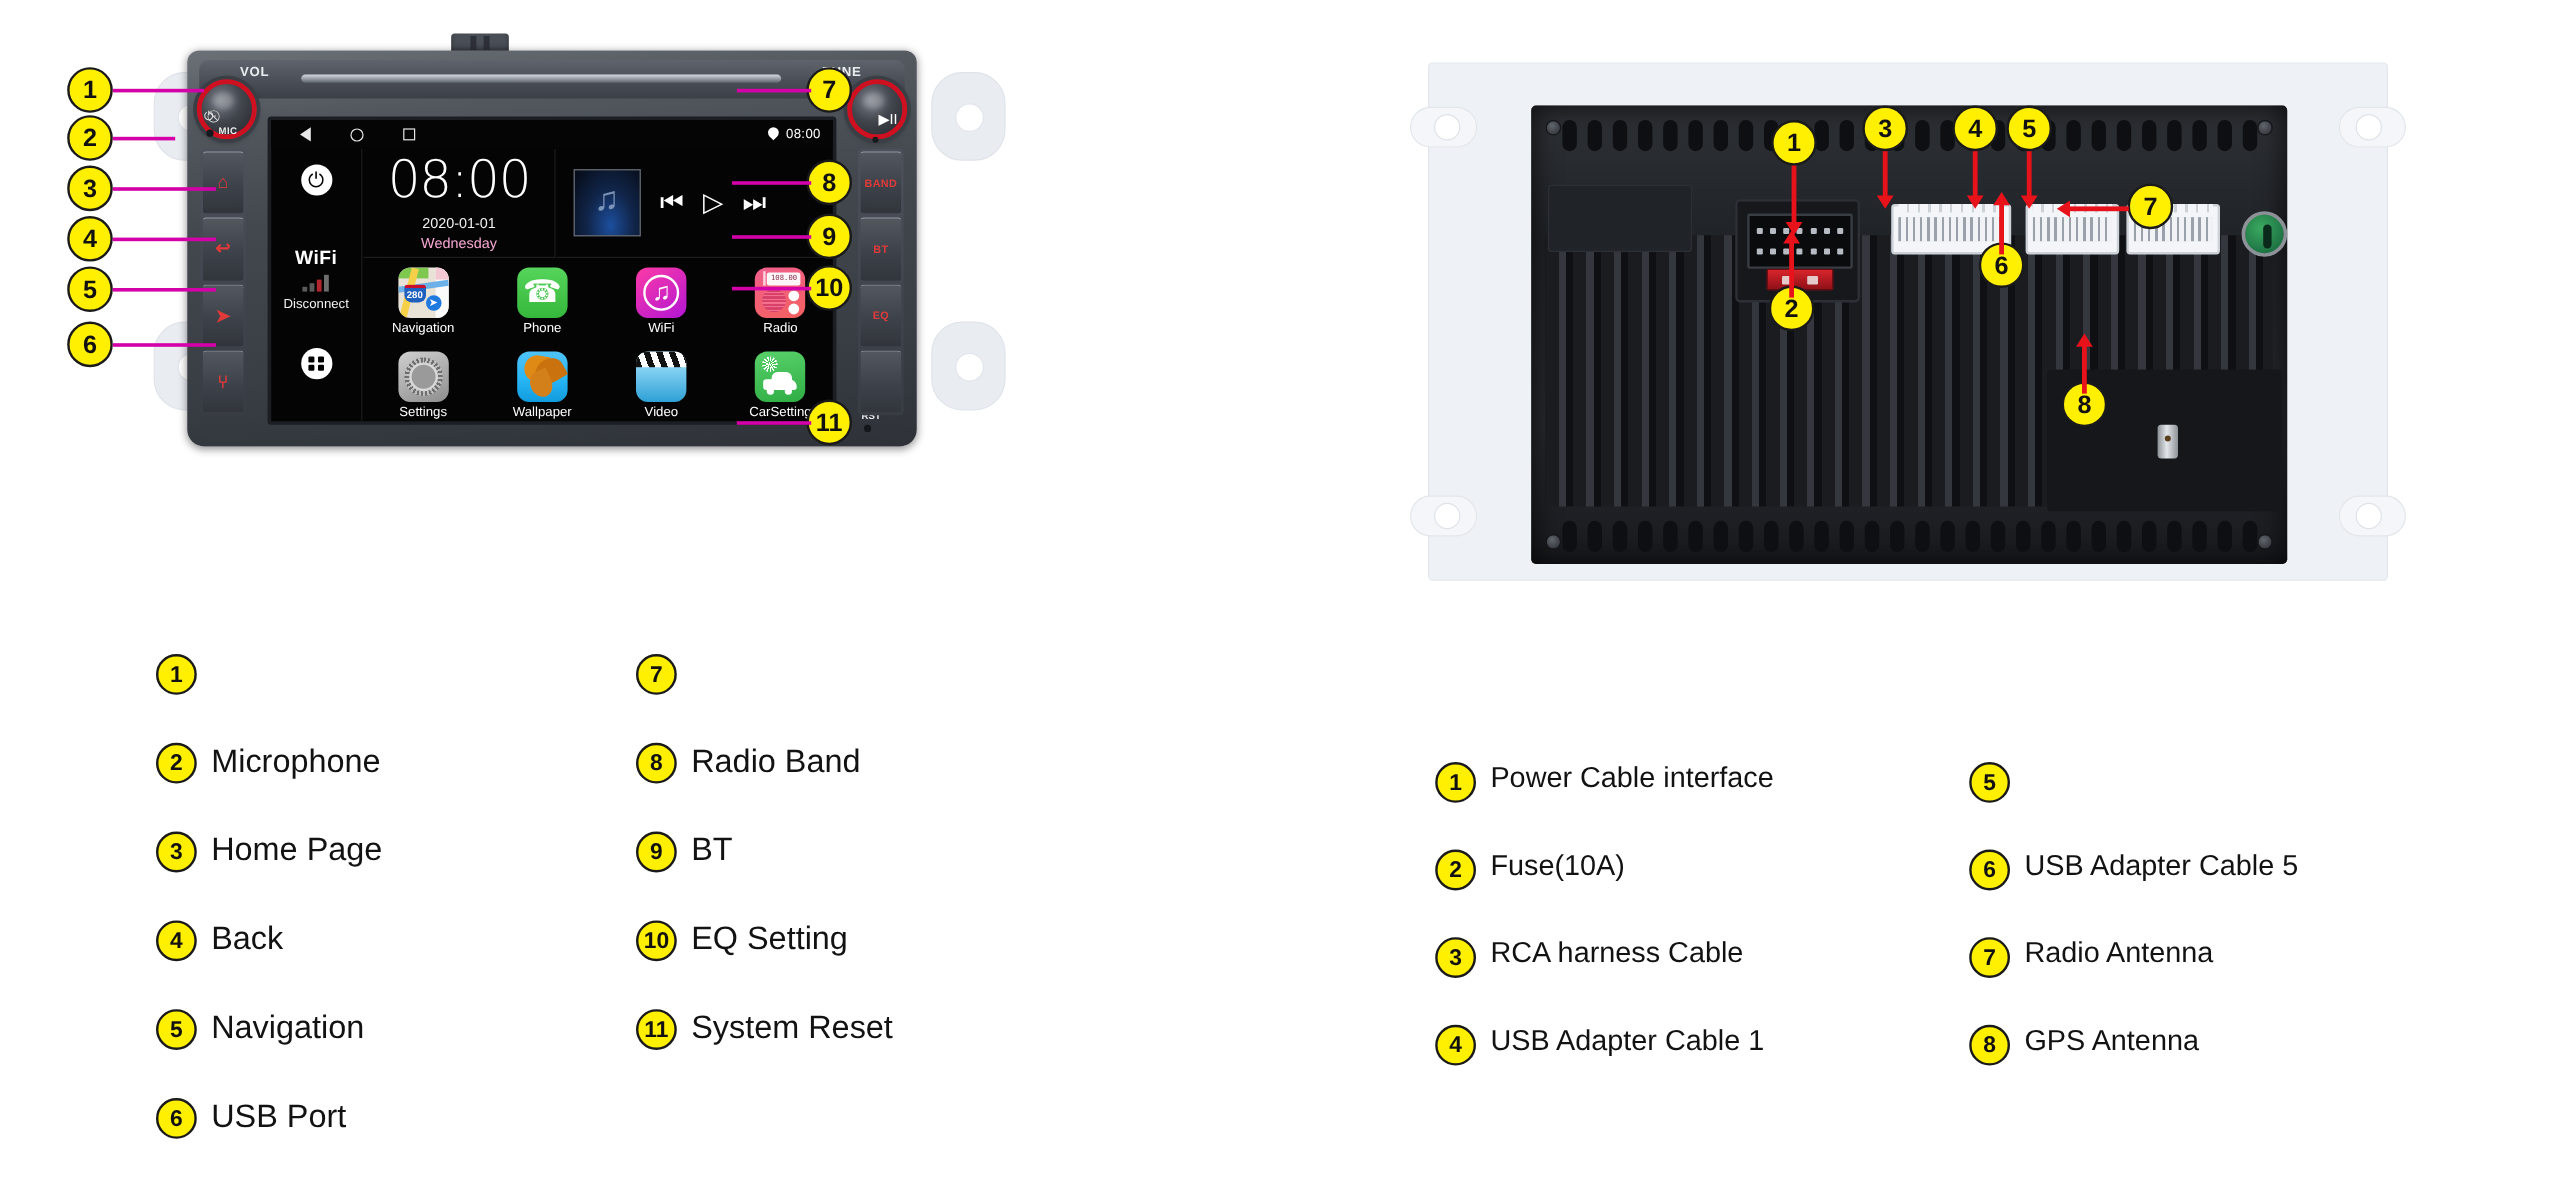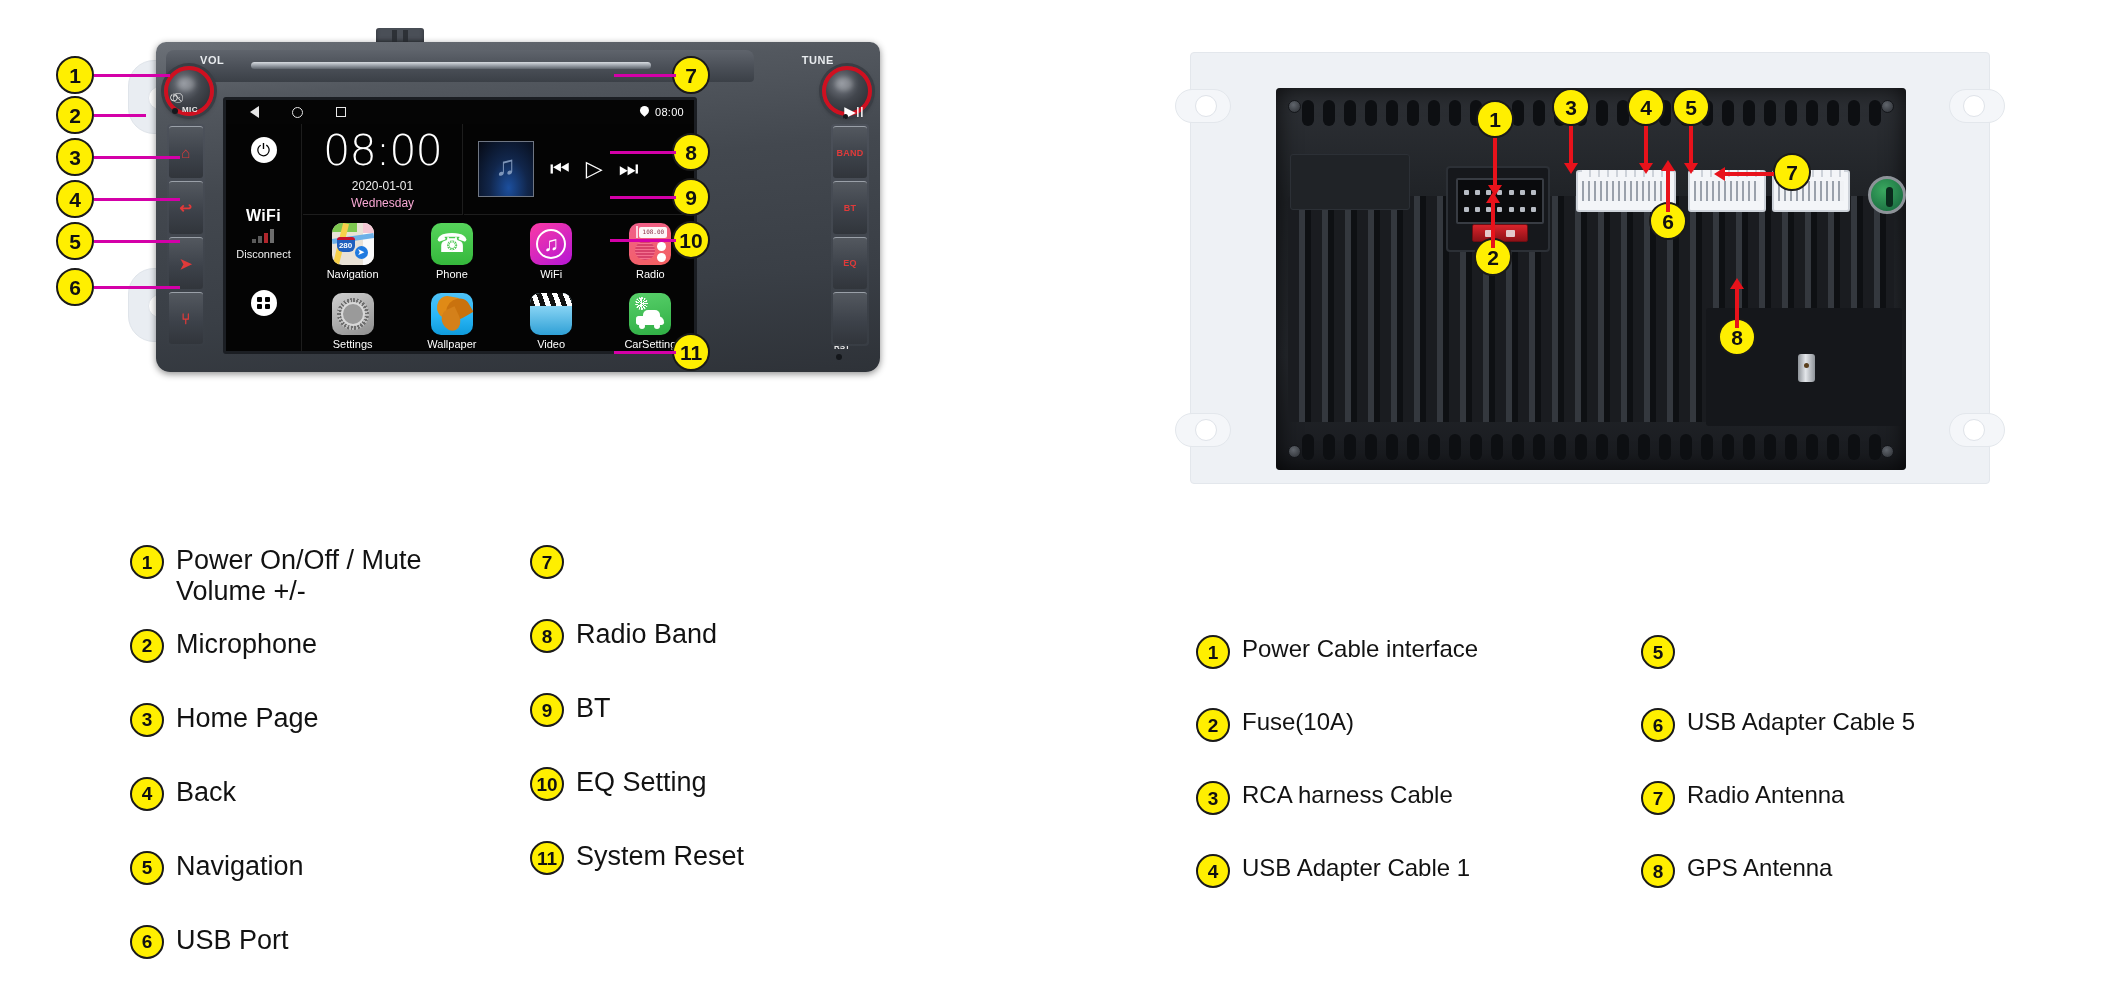--- a/index.html
+++ b/index.html
@@ -62,21 +62,21 @@
     box-shadow: inset 0 -3px 4px rgba(0,0,0,.4);
   }
   .hu-top-tab::before, .hu-top-tab::after {
     content: ""; position: absolute; top: 2px; width: 5px; height: 14px;
     background: #2d3137;
   }
   .hu-top-tab::before { left: 16px; }
   .hu-top-tab::after { left: 27px; }
 
   .hu-body {
-    position: absolute; left: 28px; top: 14px; width: 724px; height: 330px;
+    position: absolute; left: 28px; top: 14px; width: 608px; height: 330px;
     background: linear-gradient(175deg,#6c7178 0%,#53585f 16%,#43484f 40%,#3a3f46 72%,#2e3238 100%);
     border-radius: 10px 10px 14px 14px;
     box-shadow: 0 2px 7px rgba(0,0,0,.45);
   }
   .hu-topbar {
     position: absolute; left: 10px; top: 8px; width: 588px; height: 32px;
     background: linear-gradient(180deg,#5f646c 0%,#4a4f57 55%,#3b4047 100%);
     border-radius: 8px 8px 4px 4px;
   }
   .hu-slot {
@@ -279,21 +279,21 @@
     display: flex; align-items: center; justify-content: center;
     color: #e03a3a; font-size: 9px; font-weight: 700; letter-spacing: .3px;
   }
   .hbtn .gl { font-size: 15px; line-height: 1; }
 
   .mic-dot { position: absolute; left: 16px; top: 66px; width: 6px; height: 6px;
     border-radius: 50%; background: #15181c; }
   .mic-lbl { position: absolute; left: 26px; top: 63px; color: #eaeaea;
     font-size: 8px; font-weight: 700; letter-spacing: .4px; }
   .pwrmute-lbl { position: absolute; left: 14px; top: 50px; color: #e8e8e8; font-size: 10px; }
-  .playpause-lbl { position: absolute; right: 16px; top: 61px; color: #fff; font-size: 15px; }
+  .playpause-lbl { position: absolute; right: 16px; top: 50px; color: #fff; font-size: 12px; }
   .rst-dot { position: absolute; right: 38px; bottom: 12px; width: 6px; height: 6px;
     border-radius: 50%; background: #14171b; }
   .rst-lbl { position: absolute; right: 30px; bottom: 21px; color: #eaeaea;
     font-size: 8px; font-weight: 700; }
   .small-dot { position: absolute; right: 32px; top: 72px; width: 5px; height: 5px;
     border-radius: 50%; background: #17191d; }
 
   
   #rear-unit { position: absolute; left: 1190px; top: 30px; width: 800px; height: 470px; }
   .rear-bracket {
@@ -793,22 +793,20 @@
   <div class="badge md abs" style="left:1773px; top:153px;">7</div>
   <div class="lead-red horiz" style="left:1718px; top:172px; width:56px;"></div>
 
   <div class="badge md abs" style="left:1718px; top:318px;">8</div>
   <div class="lead-red up" style="left:1735px; top:288px; height:40px;"></div>
 
   <div id="legend-left">
     <div class="col-a">
       <div class="legend-row">
         <div class="badge sm">1</div>
-        <div class="legend-text" style="white-space:pre-line;">Power On/Off / Mute
-Volume +/-</div>
       </div>
       <div class="legend-row">
         <div class="badge sm">2</div>
         <div class="legend-text">Microphone</div>
       </div>
       <div class="legend-row">
         <div class="badge sm">3</div>
         <div class="legend-text">Home Page</div>
       </div>
       <div class="legend-row">

